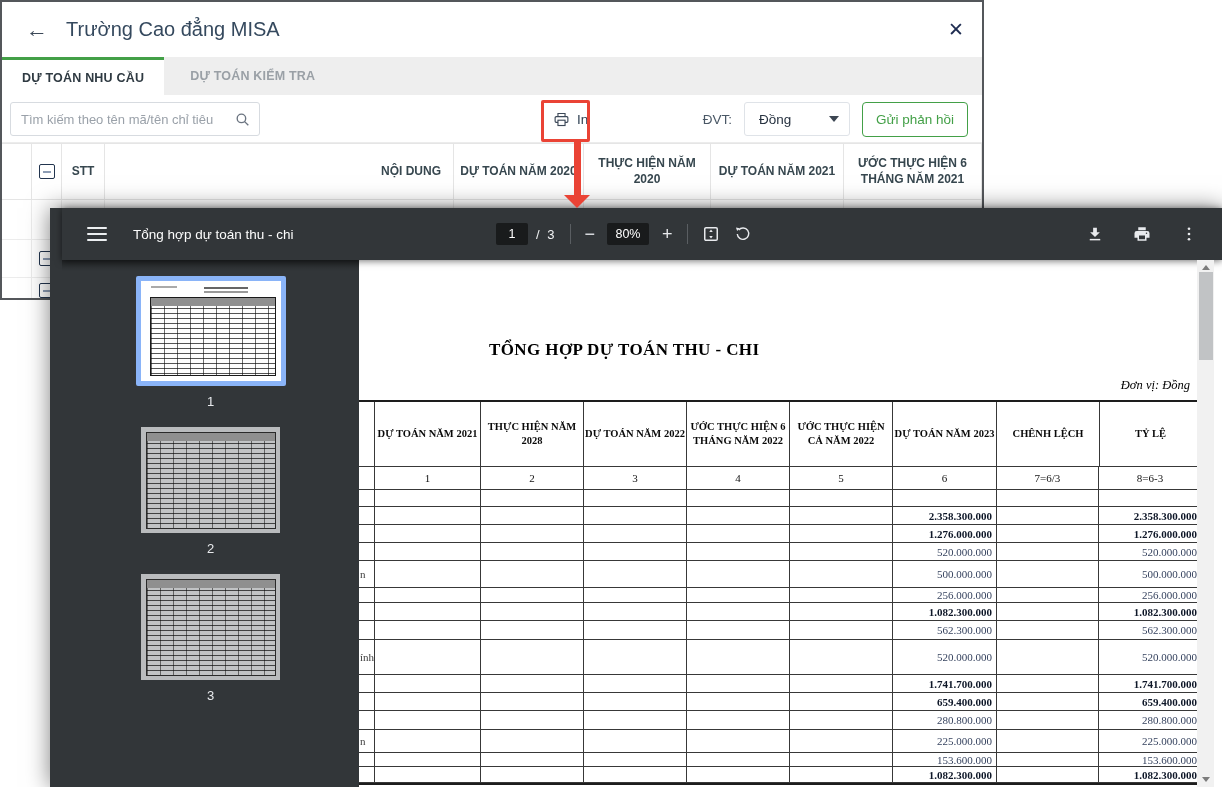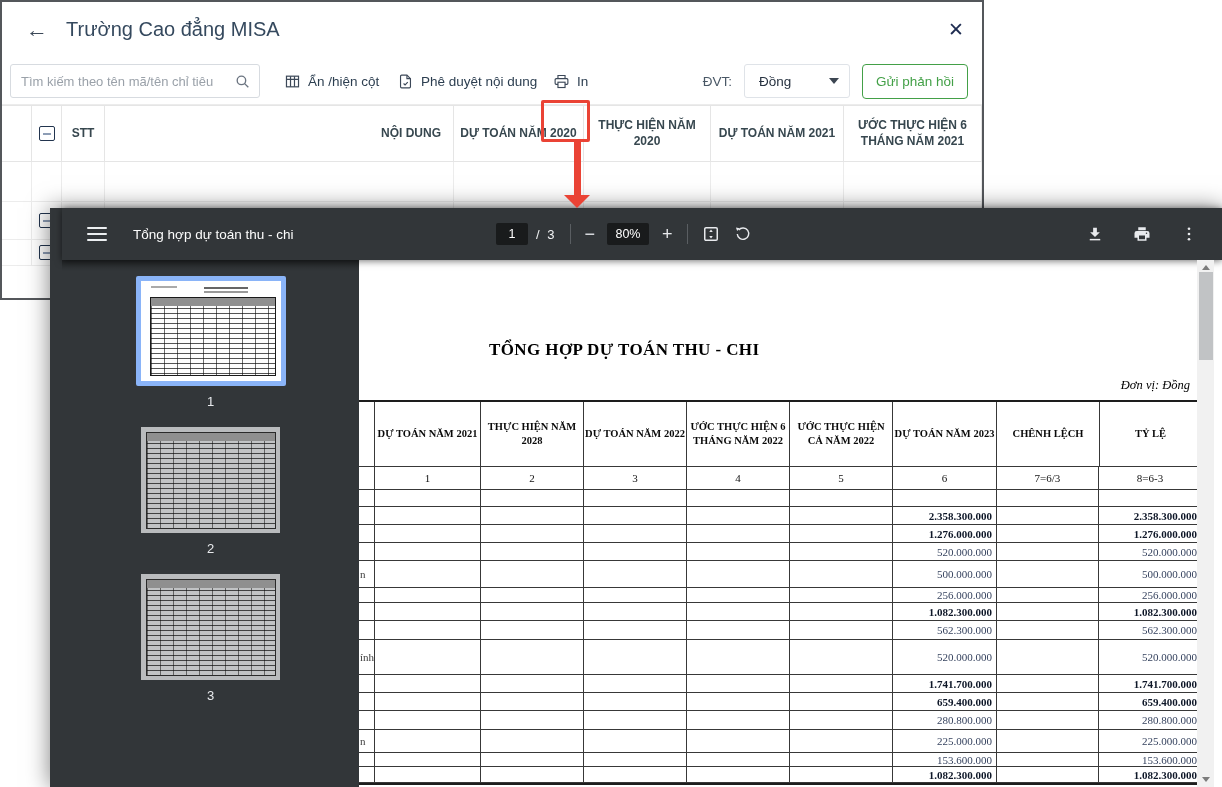--- a/index.html
+++ b/index.html
@@ -133,52 +133,37 @@
 </head>
 <body>
 
 <div class="app-window">
   <div class="win-header">
     <span class="back-ic">←</span>
     <span class="win-title">Trường Cao đẳng MISA</span>
     <span class="close-ic">✕</span>
   </div>
 
+  <div class="tabs">
+    <div class="tab active">DỰ TOÁN NHU CẦU</div>
+    <div class="tab inactive">DỰ TOÁN KIỂM TRA</div>
+  </div>
 
   <div class="toolbar">
     <div class="search-wrap">
       <input type="text" placeholder="Tìm kiếm theo tên mã/tên chỉ tiêu" style="">
       <span style="display:flex;">
         <svg width="17" height="17" viewBox="0 0 24 24" fill="none" stroke="#6b7480" stroke-width="1.9">
           <circle cx="10.5" cy="10.5" r="6"></circle>
             <path d="M15 15l5.2 5.2"></path>
           </svg>
       </span>
     </div>
 
-    <div class="tb-btn btn-cols">
-      <span style="display:flex;">
-        <svg width="17" height="17" viewBox="0 0 24 24" fill="none" stroke="currentColor" stroke-width="1.7">
-          <rect x="3.5" y="4.5" width="17" height="15"></rect>
-            <path d="M9.2 4.5v15M14.8 4.5v15M3.5 9h17"></path>
-          </svg>
-      </span>
-      <span>Ẩn /hiện cột</span>
-    </div>
-
-    <div class="tb-btn btn-approve">
-      <span style="display:flex;">
-        <svg width="17" height="17" viewBox="0 0 24 24" fill="none" stroke="currentColor" stroke-width="1.6">
-          <path d="M14 3H6.5A1.5 1.5 0 0 0 5 4.5v15A1.5 1.5 0 0 0 6.5 21h11a1.5 1.5 0 0 0 1.5-1.5V8z"></path>
-          <path d="M14 3v5h5"></path>
-            <path d="M9.3 14.8l2.1 2.1 3.8-3.9"></path>
-          </svg>
-      </span>
-      <span>Phê duyệt nội dung</span>
-    </div>
+
 
     <div class="tb-btn btn-print">
       <span style="display:flex;">
         <svg width="17" height="17" viewBox="0 0 24 24" fill="none" stroke="currentColor" stroke-width="1.6">
           <path d="M7 8V3.5h10V8"></path>
             <path d="M7 16H4.5A1.5 1.5 0 0 1 3 14.5v-5A1.5 1.5 0 0 1 4.5 8h15A1.5 1.5 0 0 1 21 9.5v5a1.5 1.5 0 0 1-1.5 1.5H17"></path>
           <rect x="7" y="13" width="10" height="7.5"></rect>
           </svg>
       </span>
       <span>In</span>

